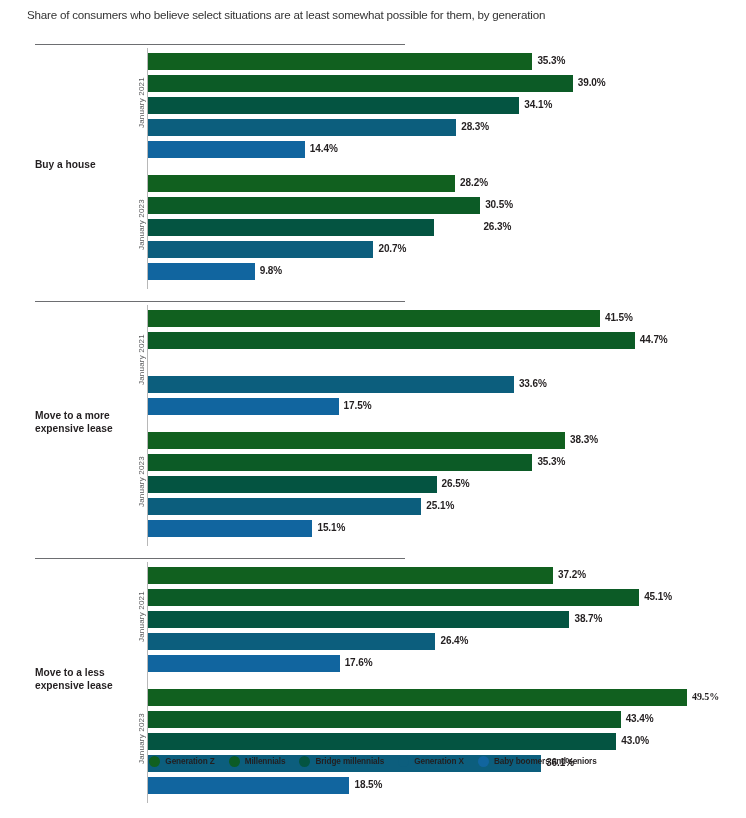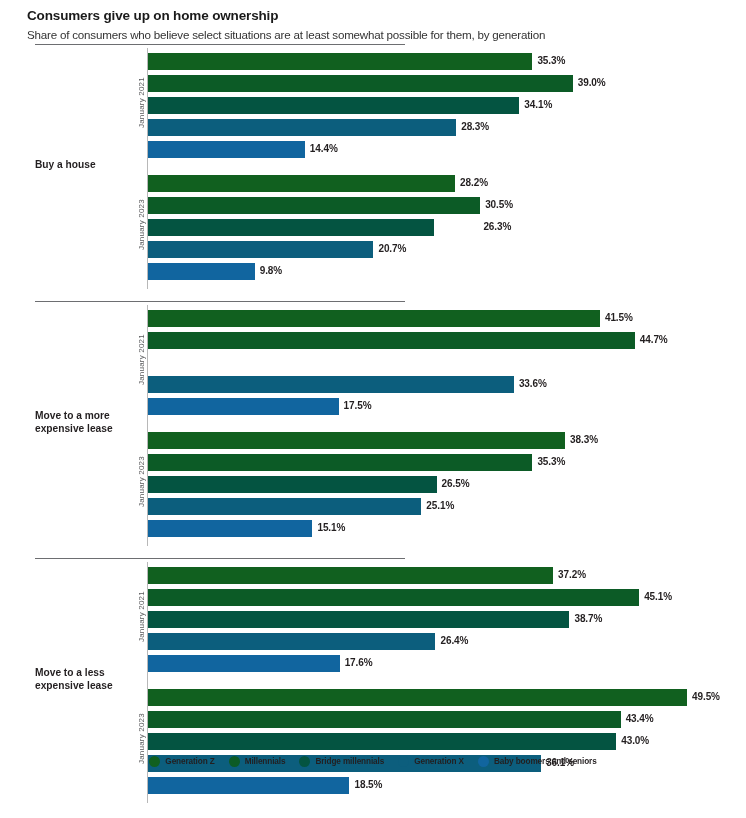--- a/index.html
+++ b/index.html
@@ -156,21 +156,20 @@
     white-space: nowrap;
     letter-spacing: -0.1px;
   }
 </style>
 </head>
 <body>
 
 <div class="chart-root">
 
   <div class="header">
-    <div class="chart-title">Consumers give up on home ownership</div>
     <div class="chart-subtitle">Share of consumers who believe select situations are at least somewhat possible for them, by generation</div>
   </div>
 
   <div class="plot" id="plot-area">
       <div class="section" style="position: absolute; left: 0px; top: 0px; width: 746px; height: 243px;">
         <div class="section-rule"></div>
         <div class="bar-row" style="position: absolute; left: 0px; top: 7px; width: 746px;">
           <div class="bar" style="width: 384.417px; background: rgb(17, 96, 31);"></div>
           <div class="bar-value" style="left: 537.417px;">35.3%</div>
         </div>
@@ -281,21 +280,21 @@
           <div class="bar-value" style="left: 574.443px;">38.7%</div>
         </div>
         <div class="bar-row" style="position: absolute; left: 0px; top: 73px; width: 746px;">
           <div class="bar" style="width: 287.496px; background: rgb(12, 94, 125);"></div>
           <div class="bar-value" style="left: 440.496px;">26.4%</div>
         </div>
         <div class="bar-row" style="position: absolute; left: 0px; top: 95px; width: 614px;">
           <div class="bar" style="width: 191.664px; background: rgb(17, 101, 159);"></div>
           <div class="bar-value" style="left: 344.664px;">17.6%</div>
         </div>
-        <div class="bar-row" style="position: absolute; left: 0px; top: 129px; width: 736px;">
+        <div class="bar-row" style="position: absolute; left: 0px; top: 129px; width: 736px; font-family: Liberation Serif, serif;">
           <div class="bar" style="width: 539.055px; background: rgb(17, 96, 31);"></div>
           <div class="bar-value" style="left: 692.055px;">49.5%</div>
         </div>
         <div class="bar-row" style="position: absolute; left: 0px; top: 151px; width: 746px;">
           <div class="bar" style="width: 472.626px; background: rgb(12, 91, 38);"></div>
           <div class="bar-value" style="left: 625.626px;">43.4%</div>
         </div>
         <div class="bar-row" style="position: absolute; left: 0px; top: 173px; width: 746px;">
           <div class="bar" style="width: 468.27px; background: rgb(4, 84, 65);"></div>
           <div class="bar-value" style="left: 621.27px;">43.0%</div>

